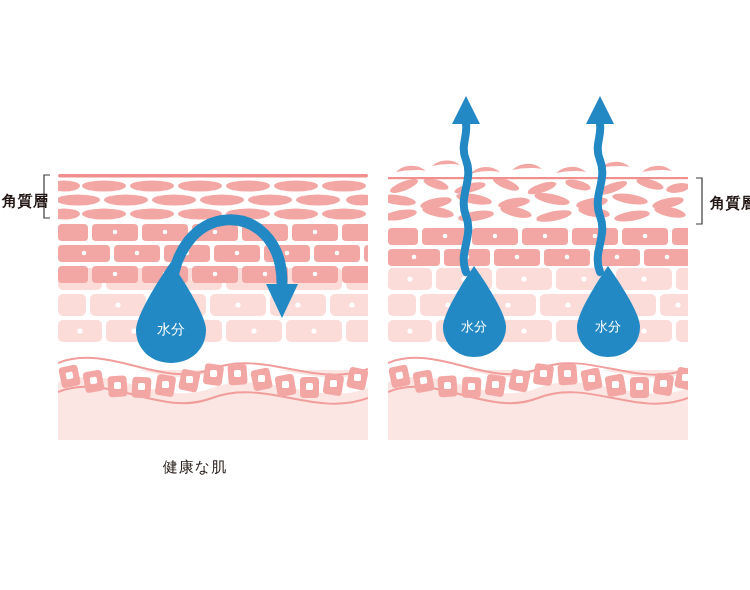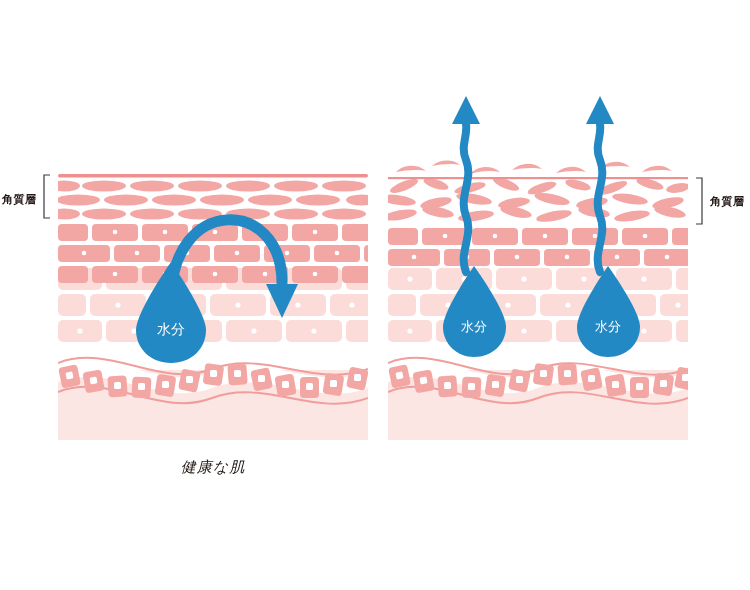--- a/index.html
+++ b/index.html
@@ -14,21 +14,21 @@
   .panel-caption{
     position:absolute;
     font-size:15px;
     color:#231815;
     letter-spacing:1px;
     white-space:nowrap;
     text-align:center;
   }
   .layer-label{
     position:absolute;
-    font-size:11px;
+    font-size:15px;
     font-weight:bold;
     color:#231815;
     letter-spacing:0.5px;
     white-space:nowrap;
   }
   svg{display:block;}
 </style>
 </head>
 <body>
 
@@ -405,16 +405,16 @@
       <g stroke="#3a3a3a" stroke-width="1.2" fill="none">
         <path d="M696,178 L702,178 L702,224 L696,224"></path>
       </g>
     </g>
   </svg>
 
   <div class="layer-label" style="left:2px;top:192px;">角質層</div>
 
   <div class="layer-label" style="left:710px;top:194px;">角質層</div>
 
-  <div class="panel-caption" style="left:58px;top:458px;width:310px;font-style:italic;">健康な肌</div>
+  <div class="panel-caption" style="left:40px;top:458px;width:310px;">健康な肌</div>
 
 
 </div>
 
 </body></html>

